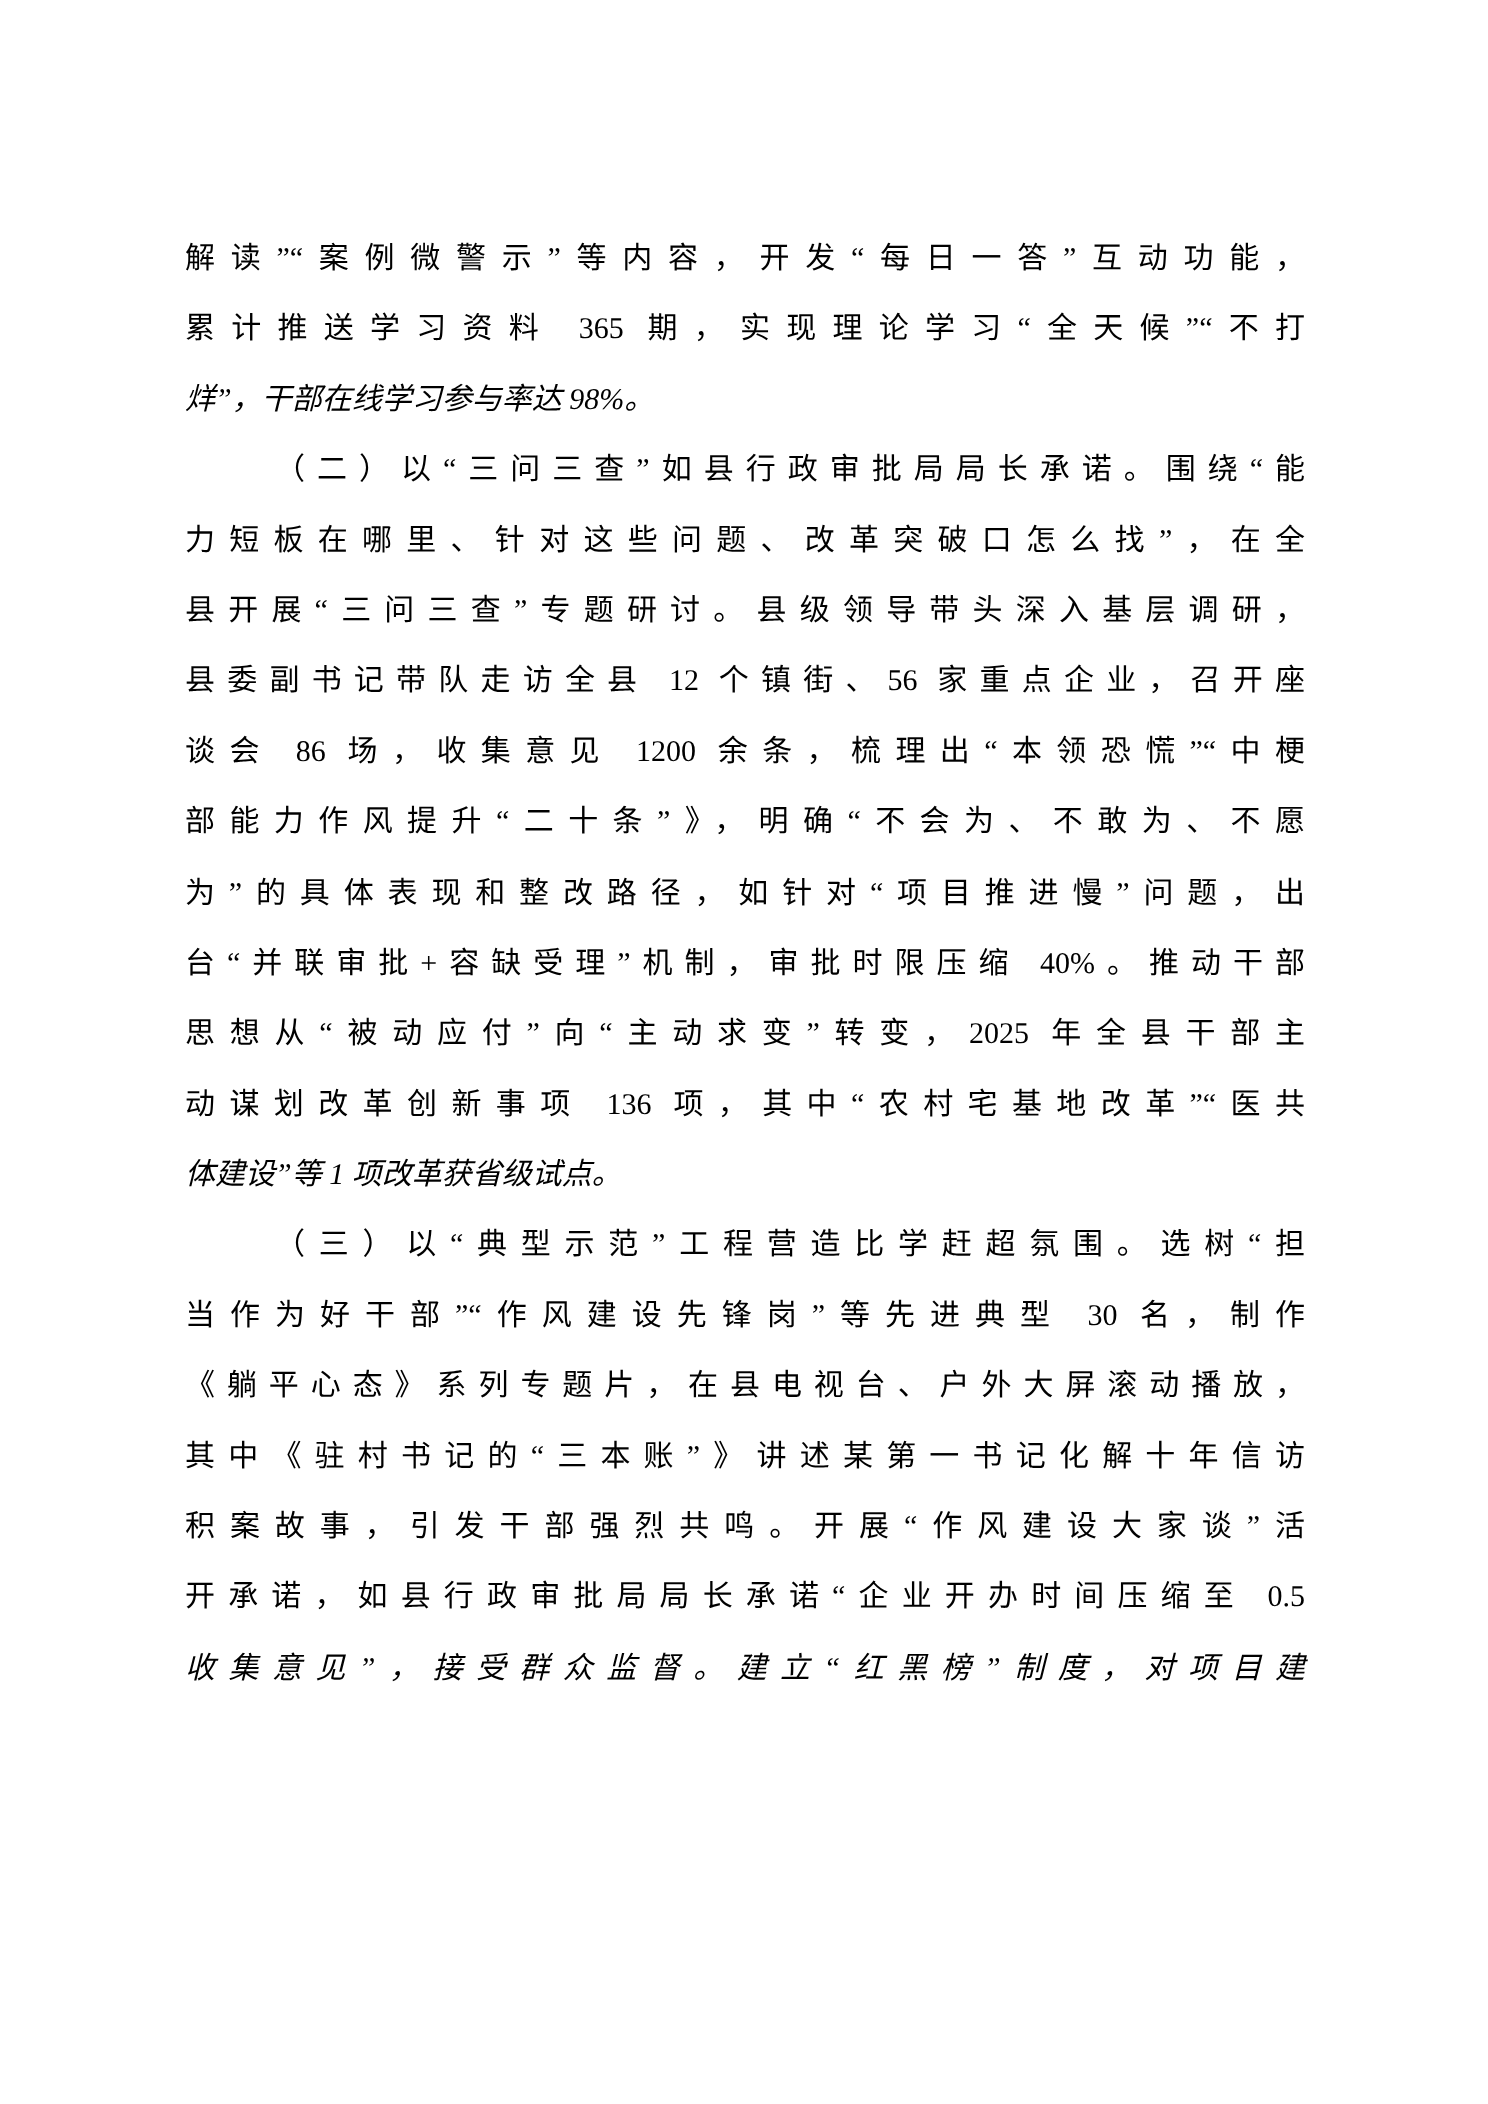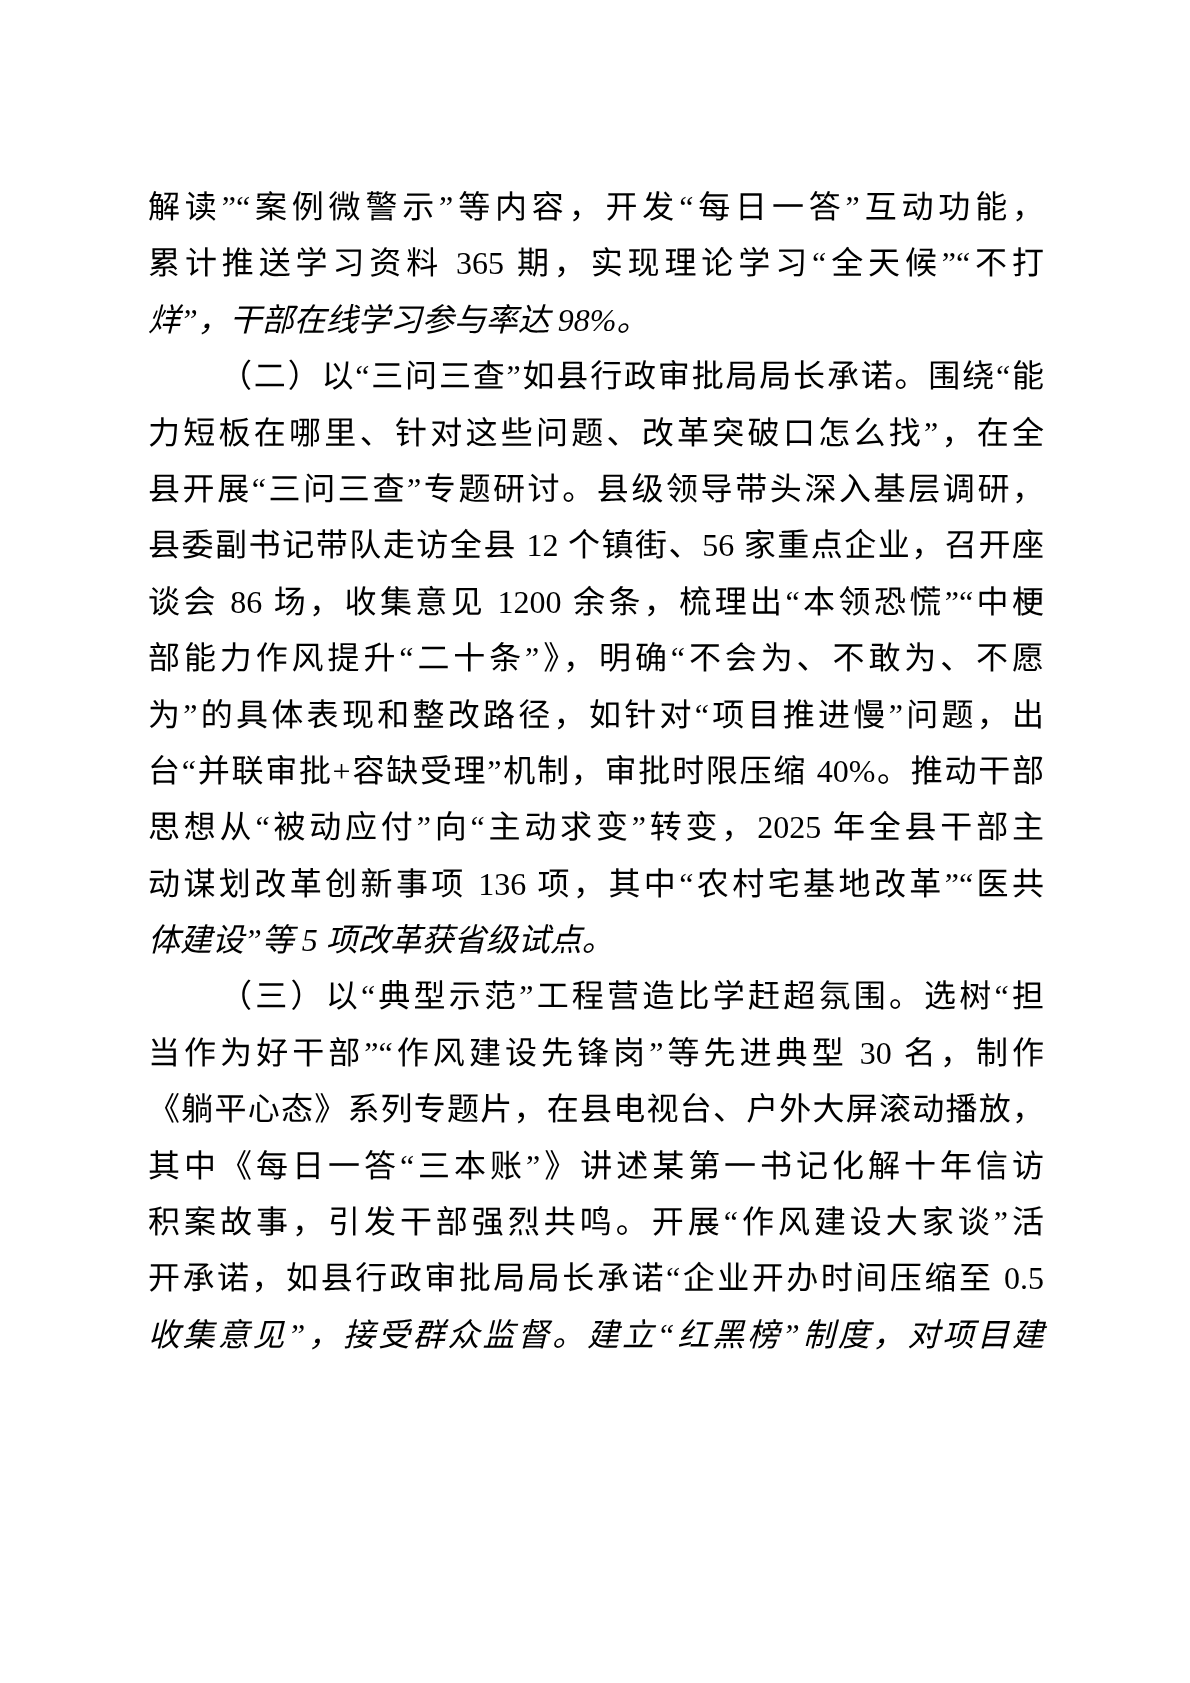--- a/index.html
+++ b/index.html
@@ -18,21 +18,21 @@
     height: 1683px;
     background: #ffffff;
   }
   .body-text {
     position: absolute;
     left: 148px;
     top: 179px;
     width: 896px;
     color: #000000;
     font-family: "Liberation Serif", "DejaVu Serif", serif;
-    font-size: 32px;
+    font-size: 24px;
     font-weight: normal;
   }
   .para {
     margin: 0;
     padding: 0;
   }
   .line {
     height: 56.4px;
     line-height: 56.4px;
     white-space: nowrap;
@@ -70,27 +70,27 @@
       <div class="line">（二）以“三问三查”如县行政审批局局长承诺。围绕“能</div>
       <div class="line">力短板在哪里、针对这些问题、改革突破口怎么找”，在全</div>
       <div class="line">县开展“三问三查”专题研讨。县级领导带头深入基层调研，</div>
       <div class="line">县委副书记带队走访全县 12 个镇街、56 家重点企业，召开座</div>
       <div class="line">谈会 86 场，收集意见 1200 余条，梳理出“本领恐慌”“中梗</div>
       <div class="line">部能力作风提升“二十条”》，明确“不会为、不敢为、不愿</div>
       <div class="line">为”的具体表现和整改路径，如针对“项目推进慢”问题，出</div>
       <div class="line">台“并联审批+容缺受理”机制，审批时限压缩 40%。推动干部</div>
       <div class="line">思想从“被动应付”向“主动求变”转变，2025 年全县干部主</div>
       <div class="line">动谋划改革创新事项 136 项，其中“农村宅基地改革”“医共</div>
-      <div class="line">体建设”等 5 项改革获省级试点。</div>
+      <div class="line">体建设”等 1 项改革获省级试点。</div>
     </div>
 
     <div class="para section clipped">
       <div class="line">（三）以“典型示范”工程营造比学赶超氛围。选树“担</div>
       <div class="line">当作为好干部”“作风建设先锋岗”等先进典型 30 名，制作</div>
       <div class="line">《躺平心态》系列专题片，在县电视台、户外大屏滚动播放，</div>
-      <div class="line">其中《每日一答“三本账”》讲述某第一书记化解十年信访</div>
+      <div class="line">其中《驻村书记的“三本账”》讲述某第一书记化解十年信访</div>
       <div class="line">积案故事，引发干部强烈共鸣。开展“作风建设大家谈”活</div>
       <div class="line">开承诺，如县行政审批局局长承诺“企业开办时间压缩至 0.5</div>
       <div class="line">收集意见”，接受群众监督。建立“红黑榜”制度，对项目建</div>
     </div>
 
   </div>
 </div>
 
 </body></html>

